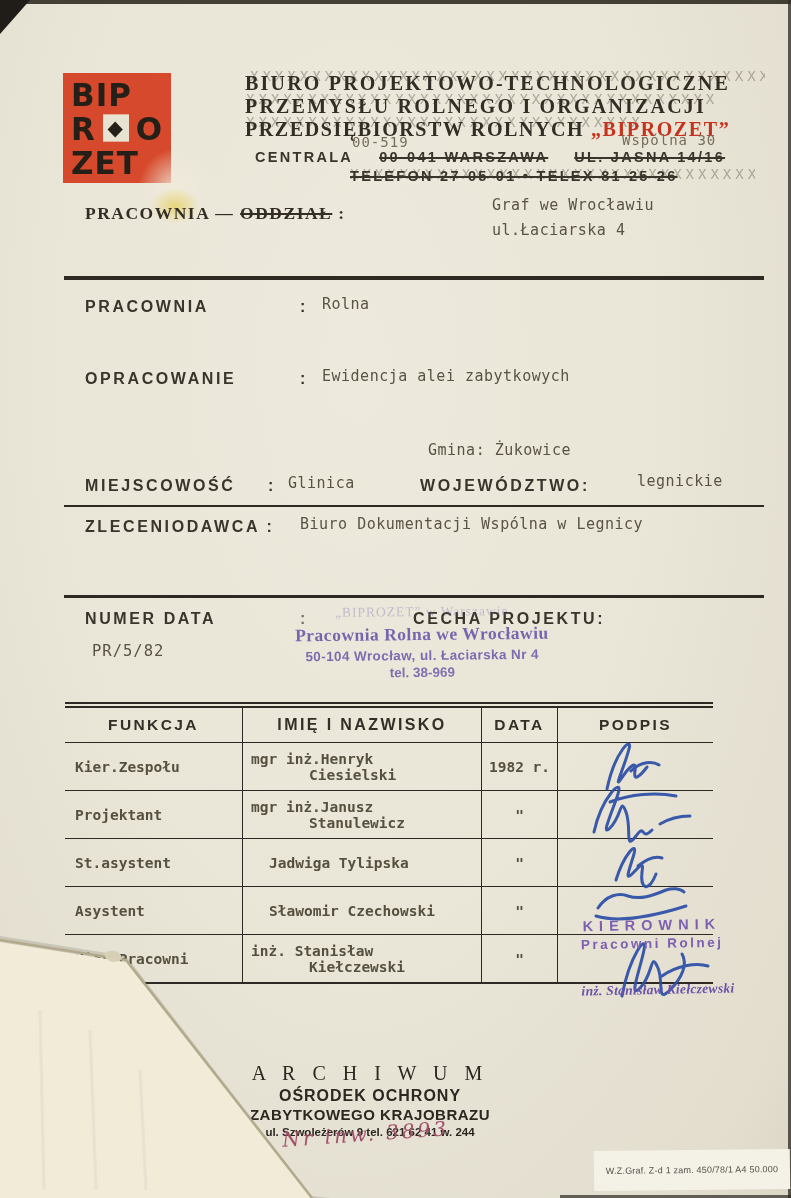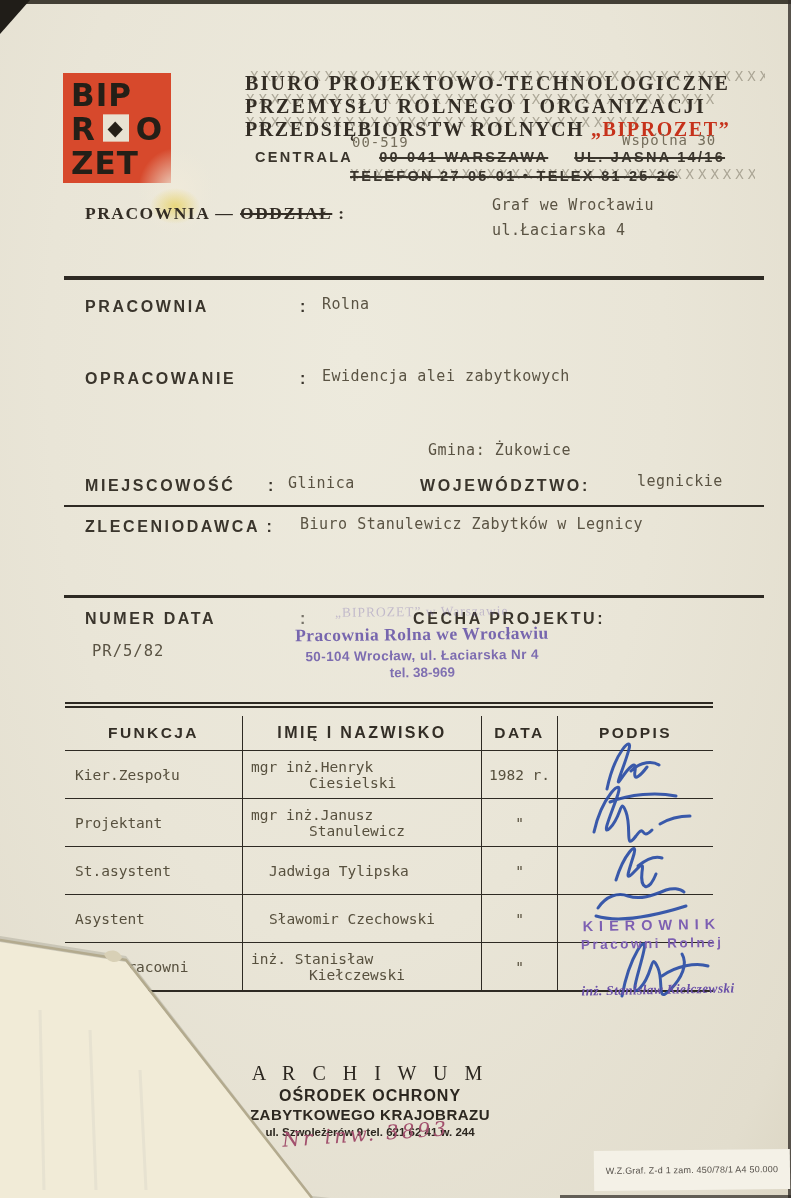--- a/index.html
+++ b/index.html
@@ -67,22 +67,22 @@
   .stamp-wro .sl2 { font-weight:bold; font-size:13.5px; margin-top:3px; letter-spacing:.4px; opacity:.88; }
   .stamp-wro .sl3 { font-weight:bold; font-size:13.5px; margin-top:2px; opacity:.85; }
 
   
   .sig-table { position:absolute; left:65px; top:706px; width:648px;
                display:grid; grid-template-columns:178px 239px 76px 155px;
                border-top:2px solid #2e2a23; border-bottom:2px solid #2e2a23; }
   .sig-table::before { content:''; position:absolute; left:0; right:0; top:-6px; height:2px; background:#2e2a23; }
   .sig-table .cell { border-top:1.5px solid #2e2a23; min-height:48px; display:flex; align-items:center; }
   .sig-table .hrow .cell { border-top:none; min-height:34px; justify-content:center;
-        font-weight:bold; font-size:15.5px; letter-spacing:2.4px; color:#332e26;margin-top:8px; }
-  .sig-table .cdiv { border-right:1.5px solid #2e2a23; }
+        font-weight:bold; font-size:15.5px; letter-spacing:2.4px; color:#332e26; }
+  .sig-table .cdiv { border-right:1.5px solid #2e2a23;font-weight:bold; }
   .sig-table .t { font-family:"DejaVu Sans Mono", monospace; color:#57503e; font-size:14.5px; }
   .sig-table .c-f { padding-left:10px; }
   .sig-table .c-n { flex-direction:column; align-items:flex-start; justify-content:center; padding-left:8px; }
   .sig-table .c-n .l2 { padding-left:58px; }
   .sig-table .c-d { justify-content:center; }
 
   .sig { position:absolute; pointer-events:none; }
   .sig path { stroke:#2a4da6; stroke-width:3; fill:none; stroke-linecap:round; opacity:.92; }
 
   
@@ -179,21 +179,21 @@
 
   <div class="abs typew val-typew" style="left:428px; top:441px;">Gmina: Żukowice</div>
 
   <div class="abs sanslab lab16" style="left:85px; top:477px;">MIEJSCOWOŚĆ</div>
   <div class="abs sanslab lab16" style="left:268px; top:477px;">:</div>
   <div class="abs typew val-typew" style="left:288px; top:474px;">Glinica</div>
   <div class="abs sanslab lab16" style="left:420px; top:477px;">WOJEWÓDZTWO:</div>
   <div class="abs typew val-typew" style="left:637px; top:472px;">legnickie</div>
 
   <div class="abs sanslab lab16" style="left:85px; top:518px;">ZLECENIODAWCA :</div>
-  <div class="abs typew val-typew" style="left:300px; top:515px;">Biuro Stanulewicz Zabytków w Legnicy</div>
+  <div class="abs typew val-typew" style="left:300px; top:515px;">Biuro Dokumentacji Wspólna w Legnicy</div>
 
   <div class="abs sanslab lab16" style="left:85px; top:610px;">NUMER DATA</div>
   <div class="abs sanslab lab16" style="left:300px; top:610px; opacity:.65;">:</div>
   <div class="abs sanslab lab16" style="left:413px; top:610px;">CECHA PROJEKTU:</div>
   <div class="abs typew" style="left:92px; top:642px; font-size:15.5px; letter-spacing:1px;">PR/5/82</div>
 
   <div class="stamp-wro">
     <div class="sl-faint">„BIPROZET” w Warszawie</div>
     <div class="sl1">Pracownia Rolna we Wrocławiu</div>
     <div class="sl2">50-104 Wrocław, ul. Łaciarska Nr 4</div>

